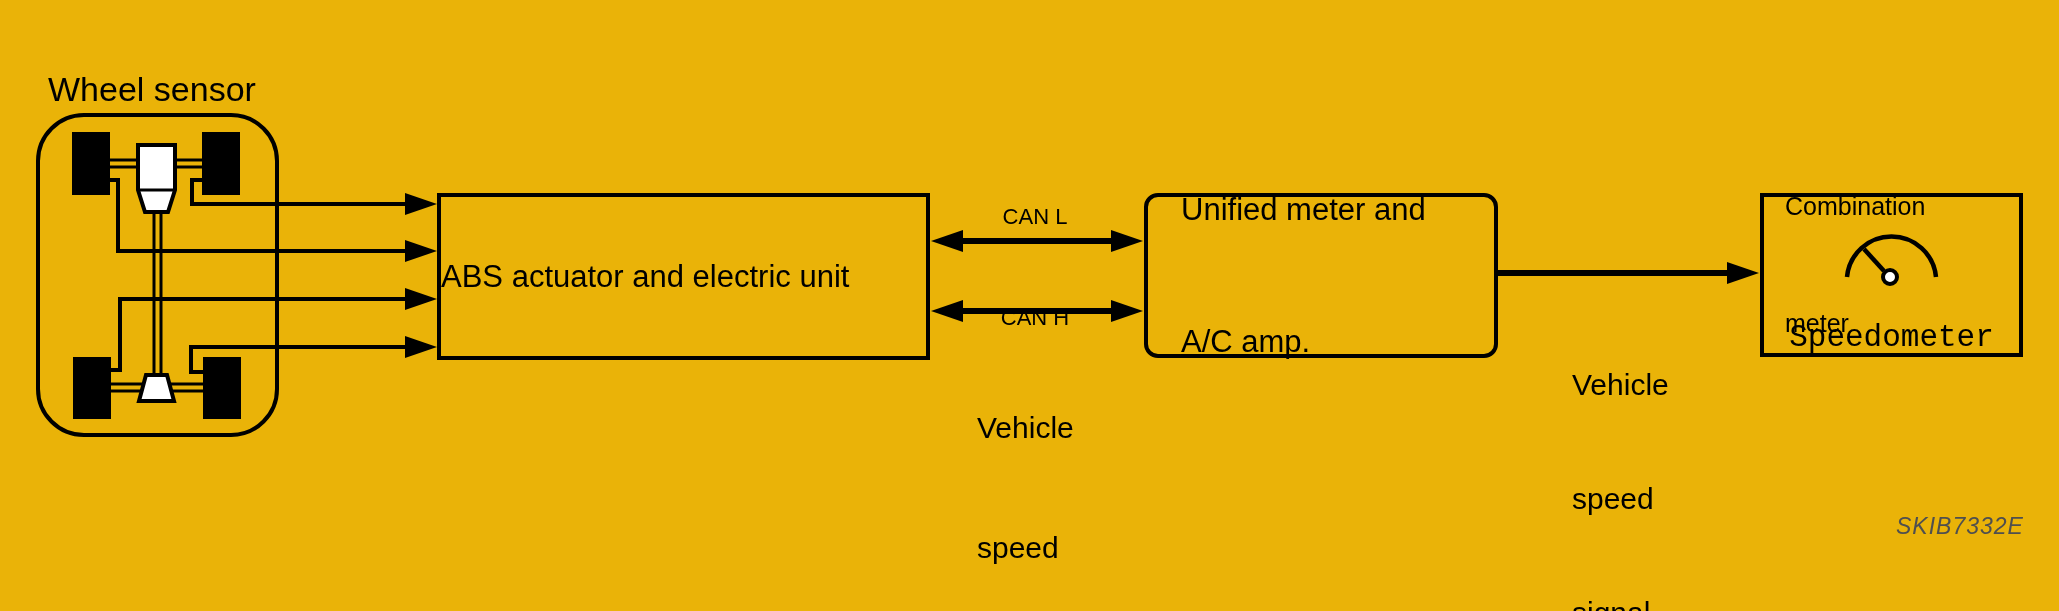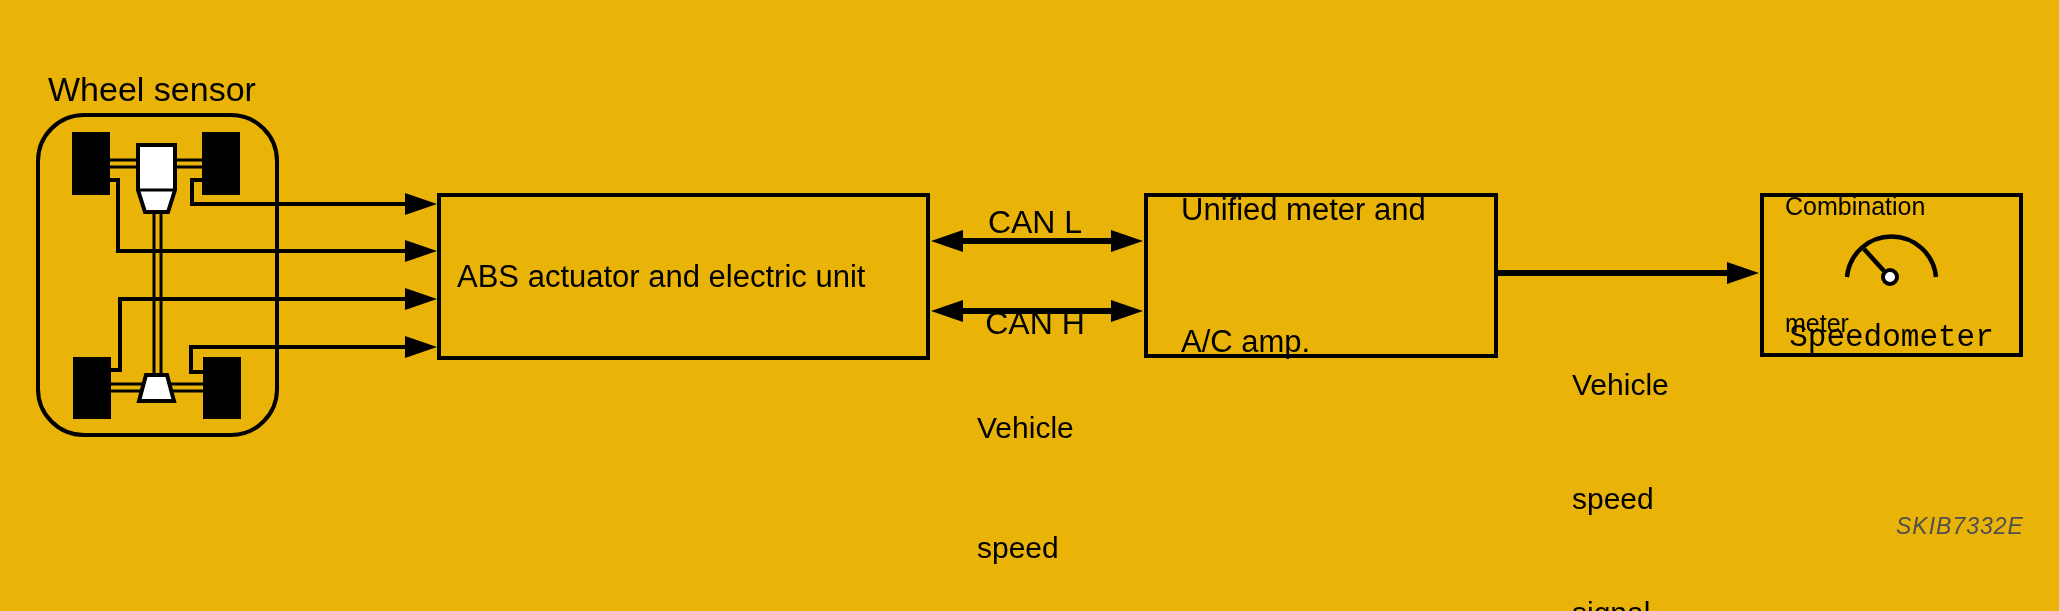--- a/index.html
+++ b/index.html
@@ -42,30 +42,30 @@
   }
   .abs-box {
     left: 437px;
     top: 193px;
     width: 493px;
     height: 167px;
     display: flex;
     align-items: center;
   }
   .abs-box .box-text {
-    padding-left: 16px;
     text-align: center;
   }
   .unified-box {
     left: 1144px;
     top: 193px;
     width: 354px;
     height: 165px;
     display: flex;
     align-items: center;
+    border-radius: 14px;
   }
   .unified-box .box-text {
     padding-left: 33px;
   }
   .box-text {
     font-size: 31px;
     line-height: 44px;
     white-space: pre;
   }
   .comb-box {
@@ -86,21 +86,21 @@
     top: 320px;
     width: 263px;
     text-align: center;
     font-size: 31px;
     font-family: Liberation Mono, monospace;
   }
   .can-label {
     position: absolute;
     width: 170px;
     text-align: center;
-    font-size: 32px;
+    font-size: 22px;
   }
   .can-l-label { left: 950px; top: 204px; }
   .can-h-label { left: 950px; top: 274px; margin-top: 31px; }
   .vss-left {
     left: 977px;
     top: 328px;
     font-size: 30px;
     line-height: 40px;
   }
   .vss-right {

